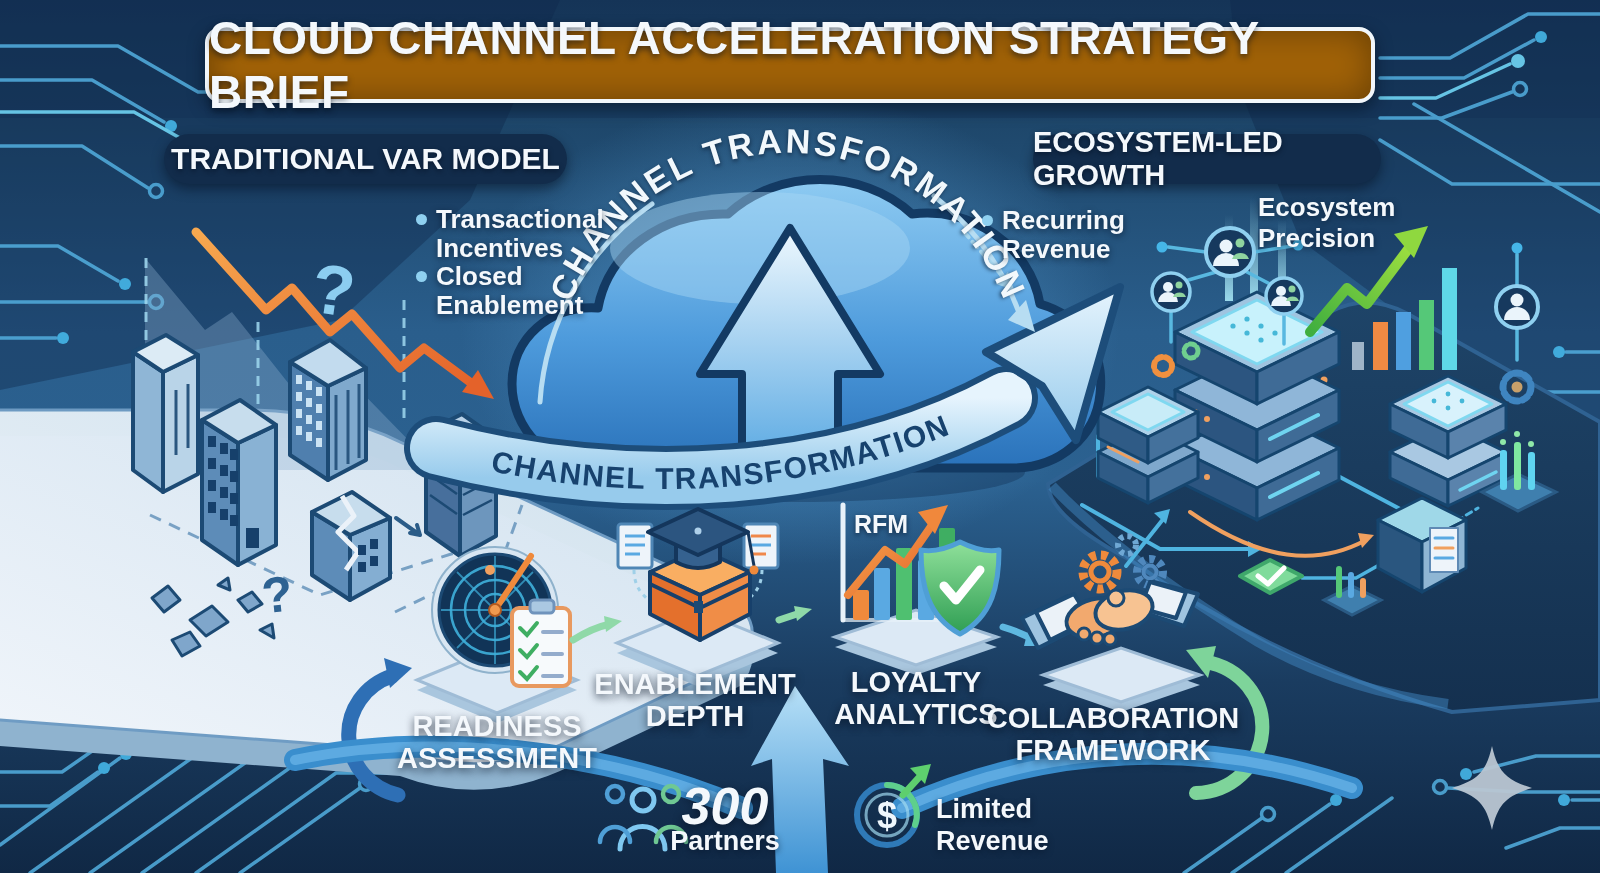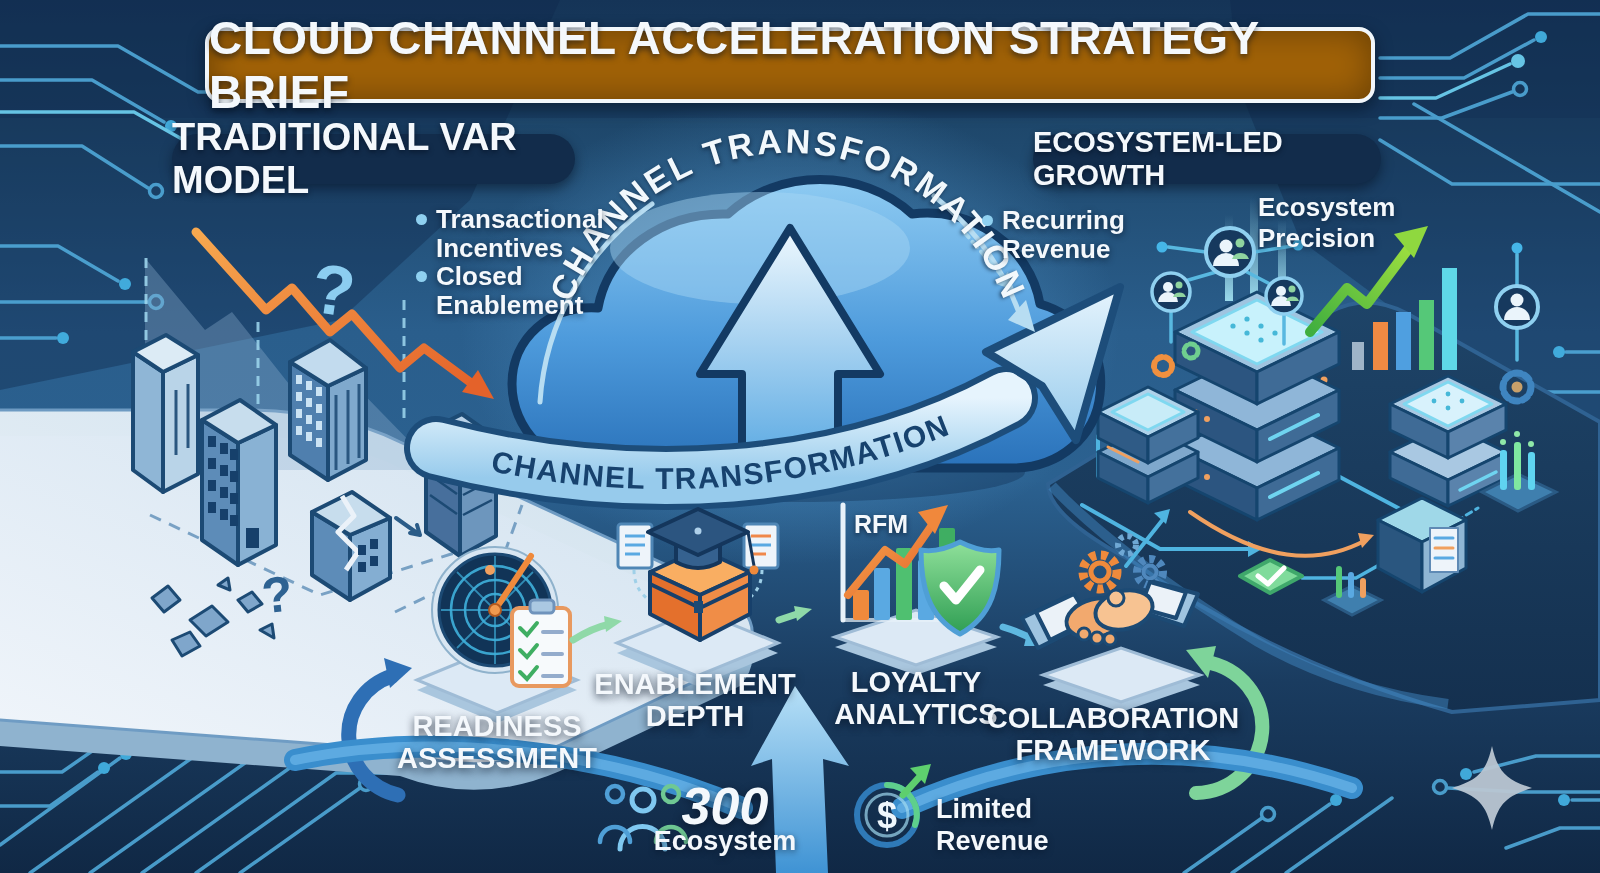--- a/index.html
+++ b/index.html
@@ -9,21 +9,21 @@
   .txt{position:absolute;z-index:2;color:#f4f8fc;}
   .preline{white-space:pre-line;}
   .title-banner{left:205px;top:27px;width:1170px;height:76px;background:#a16207;
     border:4px solid #f2f7fb;border-radius:16px;box-sizing:border-box;
     display:flex;align-items:center;justify-content:center;
     font-size:46px;font-weight:700;letter-spacing:.5px;
     box-shadow:0 6px 16px rgba(4,14,30,.55), inset 0 0 34px rgba(0,0,0,.35);
     text-shadow:0 3px 6px rgba(4,14,30,.6);}
   .pill{background:#122c4b;border-radius:26px;display:flex;align-items:center;justify-content:center;
     font-weight:700;box-shadow:0 5px 12px rgba(4,14,30,.5);text-shadow:0 2px 5px rgba(4,14,30,.6);}
-  .pill-left{left:172px;top:134px;width:403px;height:50px;font-size:38px;}
+  .pill-left{left:164px;top:134px;width:403px;height:50px;font-size:30px;}
   .pill-right{left:1033px;top:134px;width:348px;height:50px;font-size:29px;}
   .bullet-item{display:flex;gap:9px;font-size:26px;font-weight:600;line-height:1.12;
     text-shadow:0 2px 6px rgba(6,20,40,.65);}
   .bullet-dot{width:11px;height:11px;border-radius:50%;background:#8fd0f0;margin-top:9px;flex:none;}
   .caption{font-size:26px;font-weight:600;text-shadow:0 2px 6px rgba(6,20,40,.65);}
   .stage-label{font-size:29px;font-weight:700;text-align:center;line-height:1.12;
     text-shadow:0 3px 8px rgba(5,16,34,.75);transform:translateX(-50%);}
   .tag{font-size:25px;font-weight:700;text-shadow:0 2px 5px rgba(6,20,40,.7);}
   .stat-value{font-size:52px;font-weight:700;text-align:center;line-height:1;
     text-shadow:0 3px 8px rgba(5,16,34,.75);}
@@ -674,15 +674,15 @@
 <div class="txt stage-label preline" style="left:497px;top:710px;width:260px;">READINESS
 ASSESSMENT</div>
 <div class="txt stage-label preline" style="left:695px;top:668px;width:260px;">ENABLEMENT
 DEPTH</div>
 <div class="txt stage-label preline" style="left:916px;top:666px;width:260px;">LOYALTY
 ANALYTICS</div>
 <div class="txt stage-label preline" style="left:1113px;top:702px;width:300px;">COLLABORATION
 FRAMEWORK</div>
 
 <div class="txt stat-value" style="left:655px;top:780px;width:140px;font-style:italic;">300</div>
-<div class="txt stat-label" style="left:640px;top:826px;width:170px;">Ecosystem</div>
+<div class="txt stat-label" style="left:640px;top:826px;width:170px;">Partners</div>
 <div class="txt stat-label-left preline" style="left:936px;top:794px;">Limited
 Revenue</div>
 
 </body></html>

